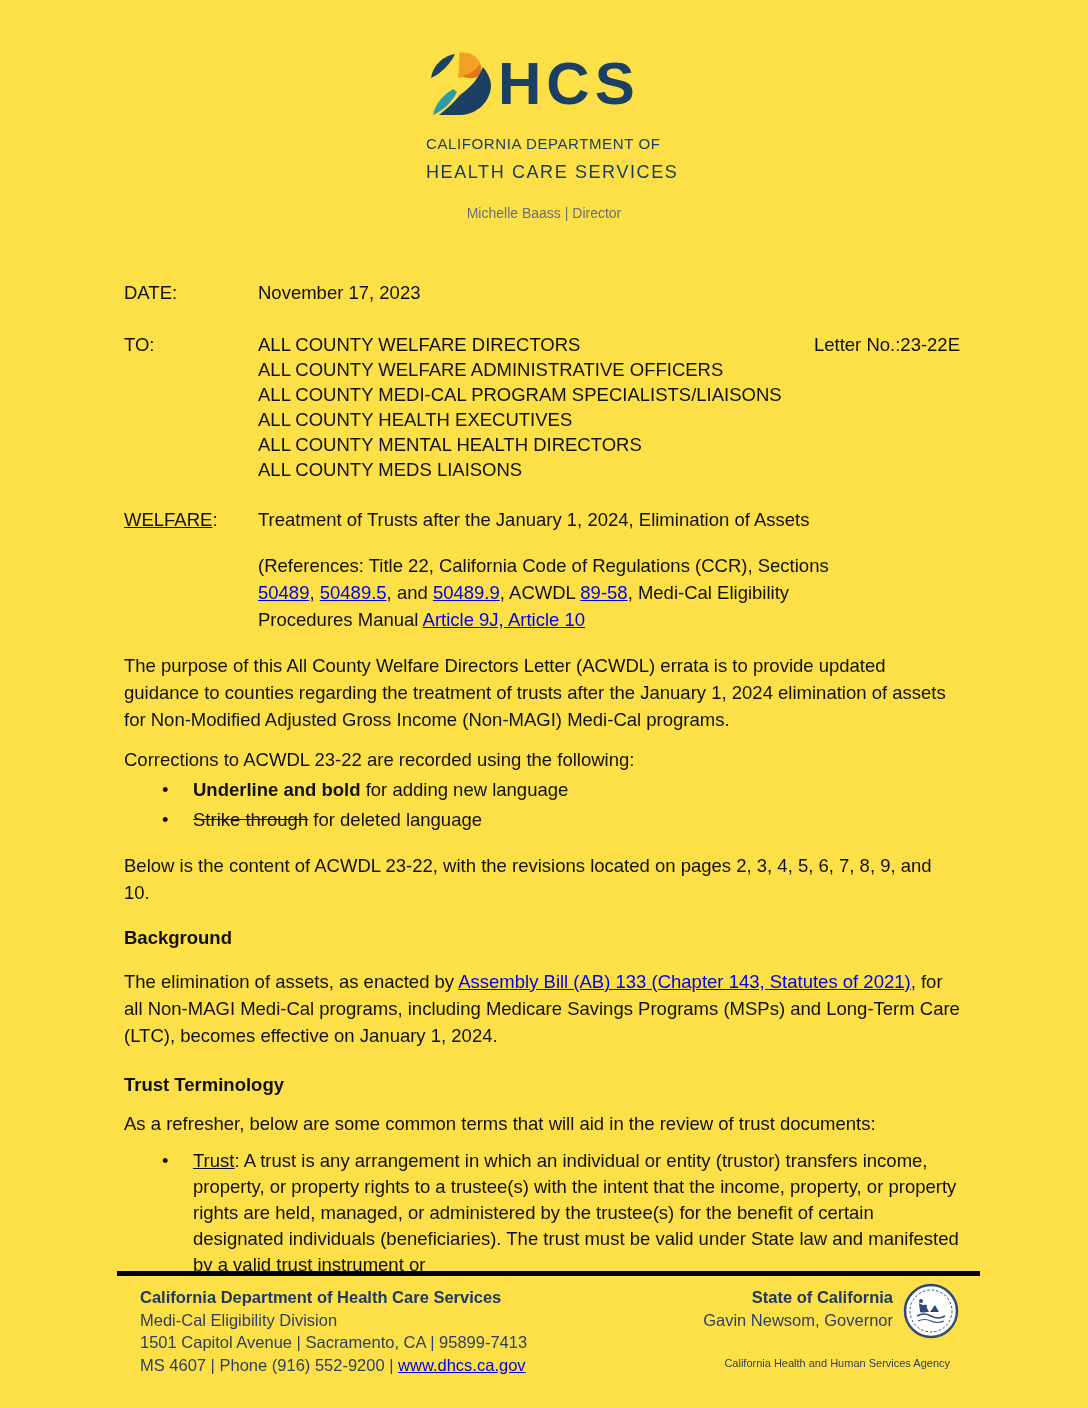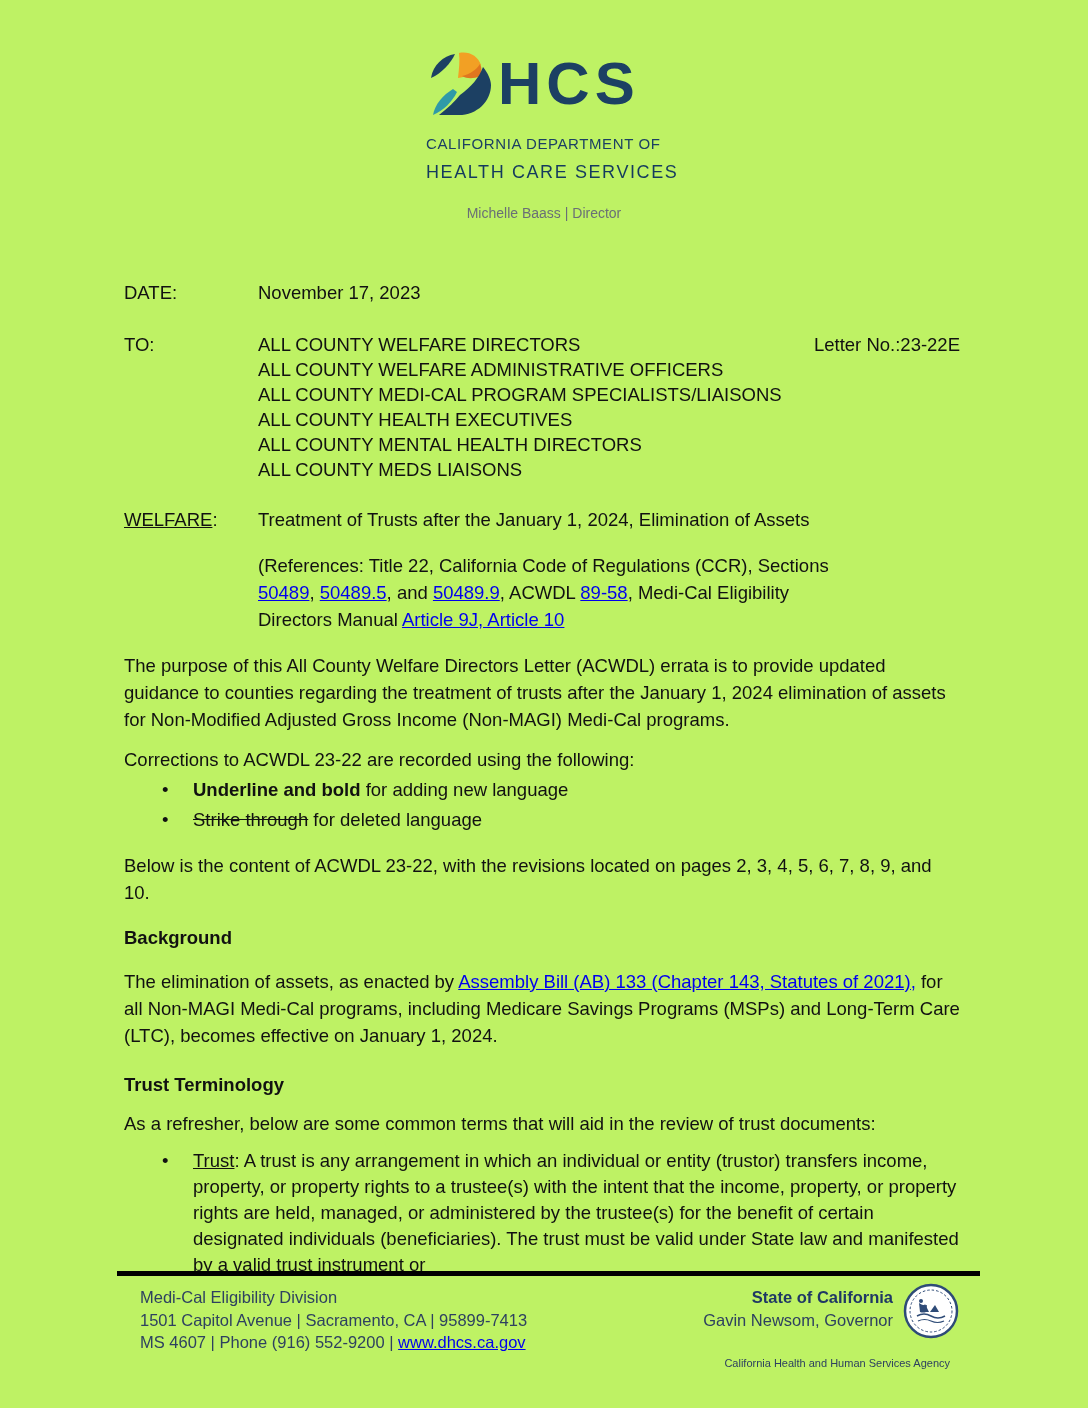--- a/index.html
+++ b/index.html
@@ -1,20 +1,20 @@
 <!DOCTYPE html>
 <html><head>
 <meta charset="utf-8">
 <style>
   * { margin:0; padding:0; box-sizing:border-box; }
   html,body { background:#ffffff; }
   .page {
     position:relative;
     width:1088px; height:1408px;
-    background:#bef264;
+    background:#fde047;
     overflow:hidden;
     font-family:"Liberation Sans","DejaVu Sans",sans-serif;
     color:#111111;
     font-size:18.5px;
     line-height:27px;
   }
 
   
   .logo-block { width:236px; margin:0 auto; padding-top:50px; }
   .logo-row { display:flex; align-items:center; gap:6px; height:68px; }
@@ -117,21 +117,21 @@
     </div>
 
     <div class="row subject-row">
       <span class="label-col"><span class="u">WELFARE</span><span>:</span></span>
       <span>Treatment of Trusts after the January 1, 2024, Elimination of Assets</span>
     </div>
 
     <div class="references">
       <div>(References: Title 22, California Code of Regulations (CCR), Sections</div>
       <div><a class="link">50489</a><span>, </span><a class="link">50489.5</a><span>, and </span><a class="link">50489.9</a><span>, ACWDL </span><a class="link">89-58</a><span>, Medi-Cal Eligibility</span></div>
-      <div><span>Directors Manual </span><a class="link">Article 9J, Article 10</a></div>
+      <div><span>Procedures Manual </span><a class="link">Article 9J, Article 10</a></div>
     </div>
 
     <p class="p-purpose">The purpose of this All County Welfare Directors Letter (ACWDL) errata is to provide updated guidance to counties regarding the treatment of trusts after the January 1, 2024 elimination of assets for Non-Modified Adjusted Gross Income (Non-MAGI) Medi-Cal programs.</p>
 
     <p class="p-corrections">Corrections to ACWDL 23-22 are recorded using the following:</p>
     <ul class="doc-list">
       <li><span class="b">Underline and bold</span><span> for adding new language</span></li>
       <li><span class="strike">Strike through</span><span> for deleted language</span></li>
     </ul>
 
@@ -147,20 +147,21 @@
 
     <ul class="doc-list trust-list">
       <li><span class="u">Trust</span><span>: A trust is any arrangement in which an individual or entity (trustor) transfers income, property, or property rights to a trustee(s) with the intent that the income, property, or property rights are held, managed, or administered by the trustee(s) for the benefit of certain designated individuals (beneficiaries). The trust must be valid under State law and manifested by a valid trust instrument or</span></li>
     </ul>
 
   </main>
 
   <div class="rule"></div>
 
   <div class="footer-left">
+    <div class="fl-bold">California Department of Health Care Services</div>
     <div>Medi-Cal Eligibility Division</div>
     <div>1501 Capitol Avenue | Sacramento, CA | 95899-7413</div>
     <div><span>MS 4607 | Phone (916) 552-9200 | </span><a class="link">www.dhcs.ca.gov</a></div>
   </div>
 
   <div class="footer-right">
     <div class="fr-bold">State of California</div>
     <div>Gavin Newsom, Governor</div>
   </div>
 

